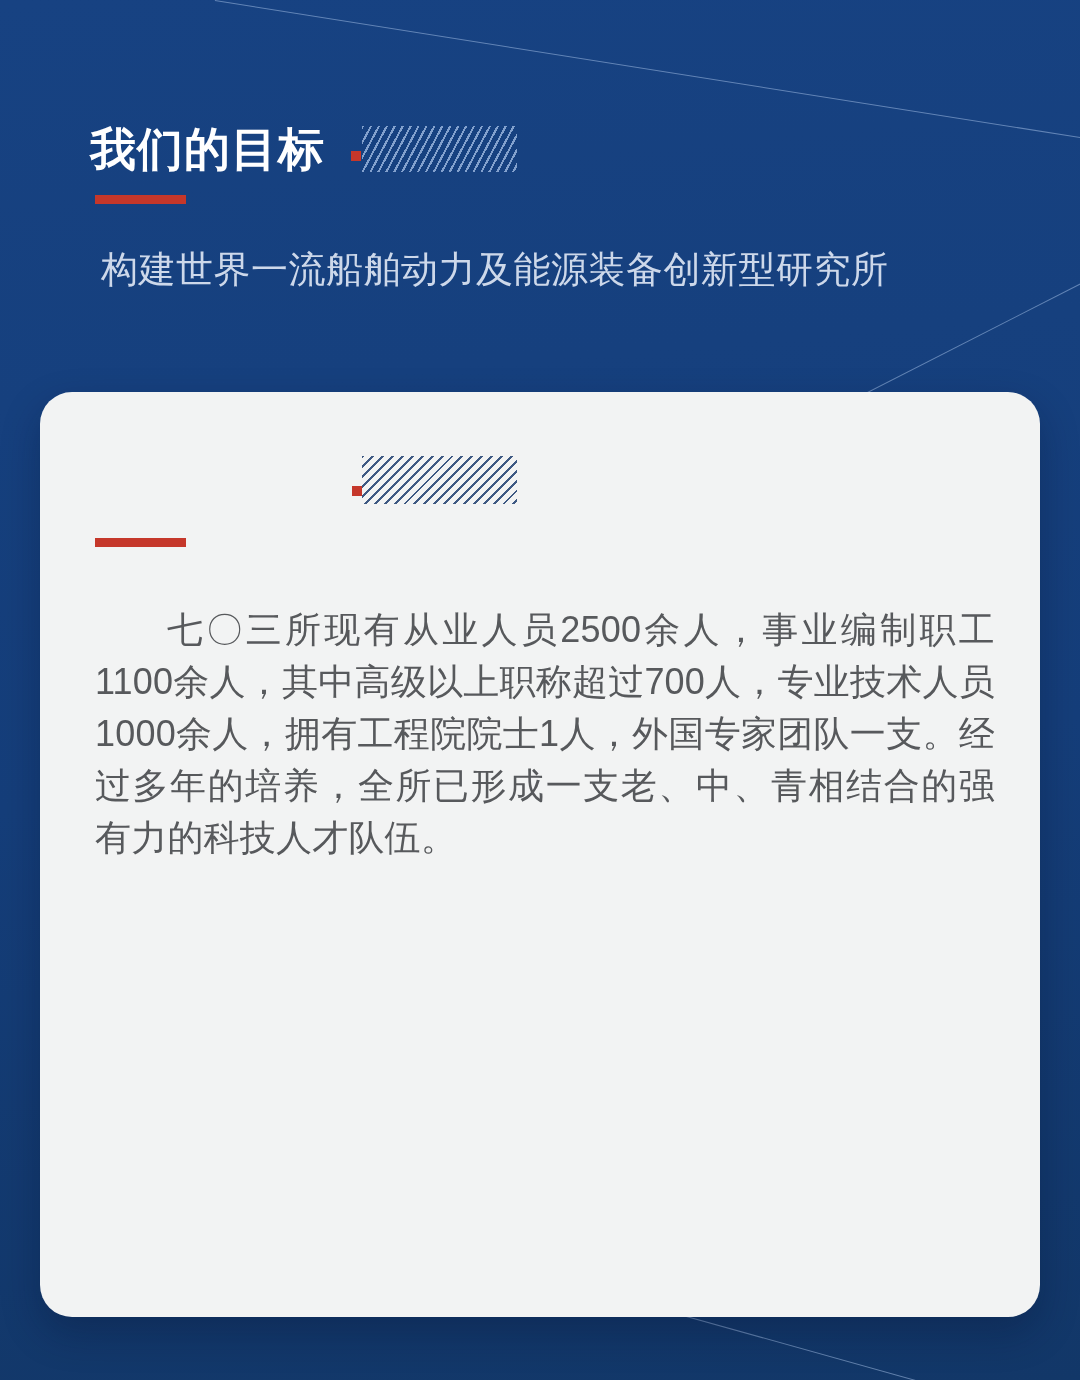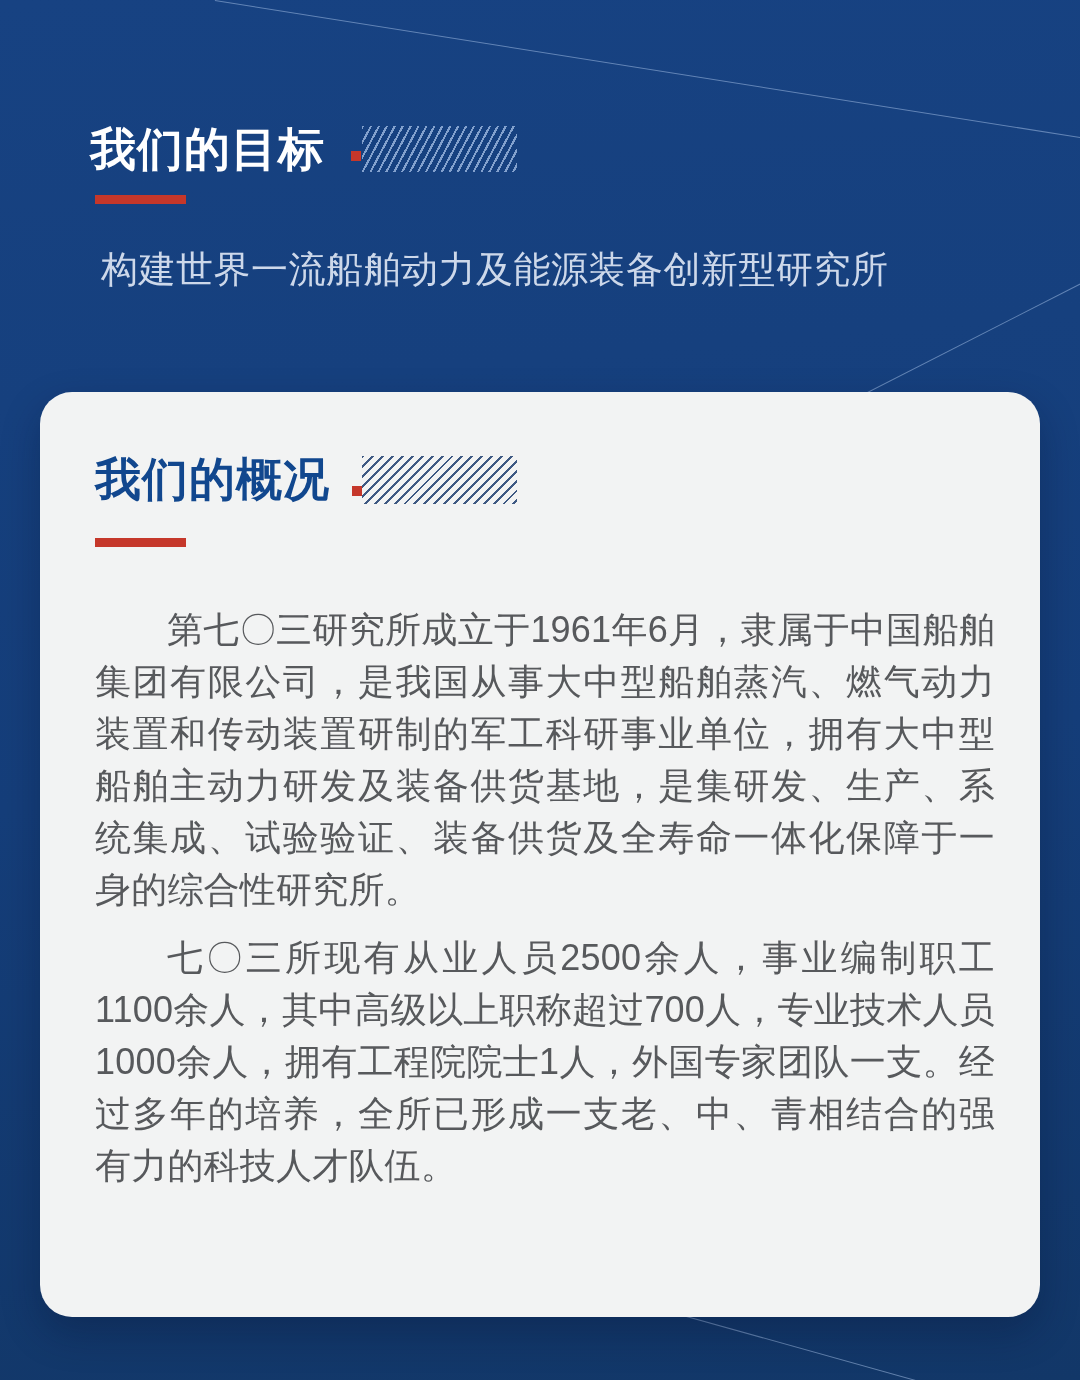--- a/index.html
+++ b/index.html
@@ -108,23 +108,21 @@
 
   <section class="hero">
     <h1 class="hero-title">我们的目标</h1>
     <span class="red-dot"></span>
     <span class="hatch hatch-light"></span>
     <span class="red-bar"></span>
     <p class="hero-subtitle">构建世界一流船舶动力及能源装备创新型研究所</p>
   </section>
 
   <section class="card">
-    <h2 class="card-title">我们的概况</h2>
     <span class="red-dot"></span>
     <span class="hatch hatch-dark"></span>
     <span class="red-bar"></span>
     <div class="card-body">
-      <p>第七〇三研究所成立于1961年6月，隶属于中国船舶集团有限公司，是我国从事大中型船舶蒸汽、燃气动力装置和传动装置研制的军工科研事业单位，拥有大中型船舶主动力研发及装备供货基地，是集研发、生产、系统集成、试验验证、装备供货及全寿命一体化保障于一身的综合性研究所。</p>
       <p>七〇三所现有从业人员2500余人，事业编制职工1100余人，其中高级以上职称超过700人，专业技术人员1000余人，拥有工程院院士1人，外国专家团队一支。经过多年的培养，全所已形成一支老、中、青相结合的强有力的科技人才队伍。</p>
     </div>
   </section>
 
 </div>
 
 </body></html>

